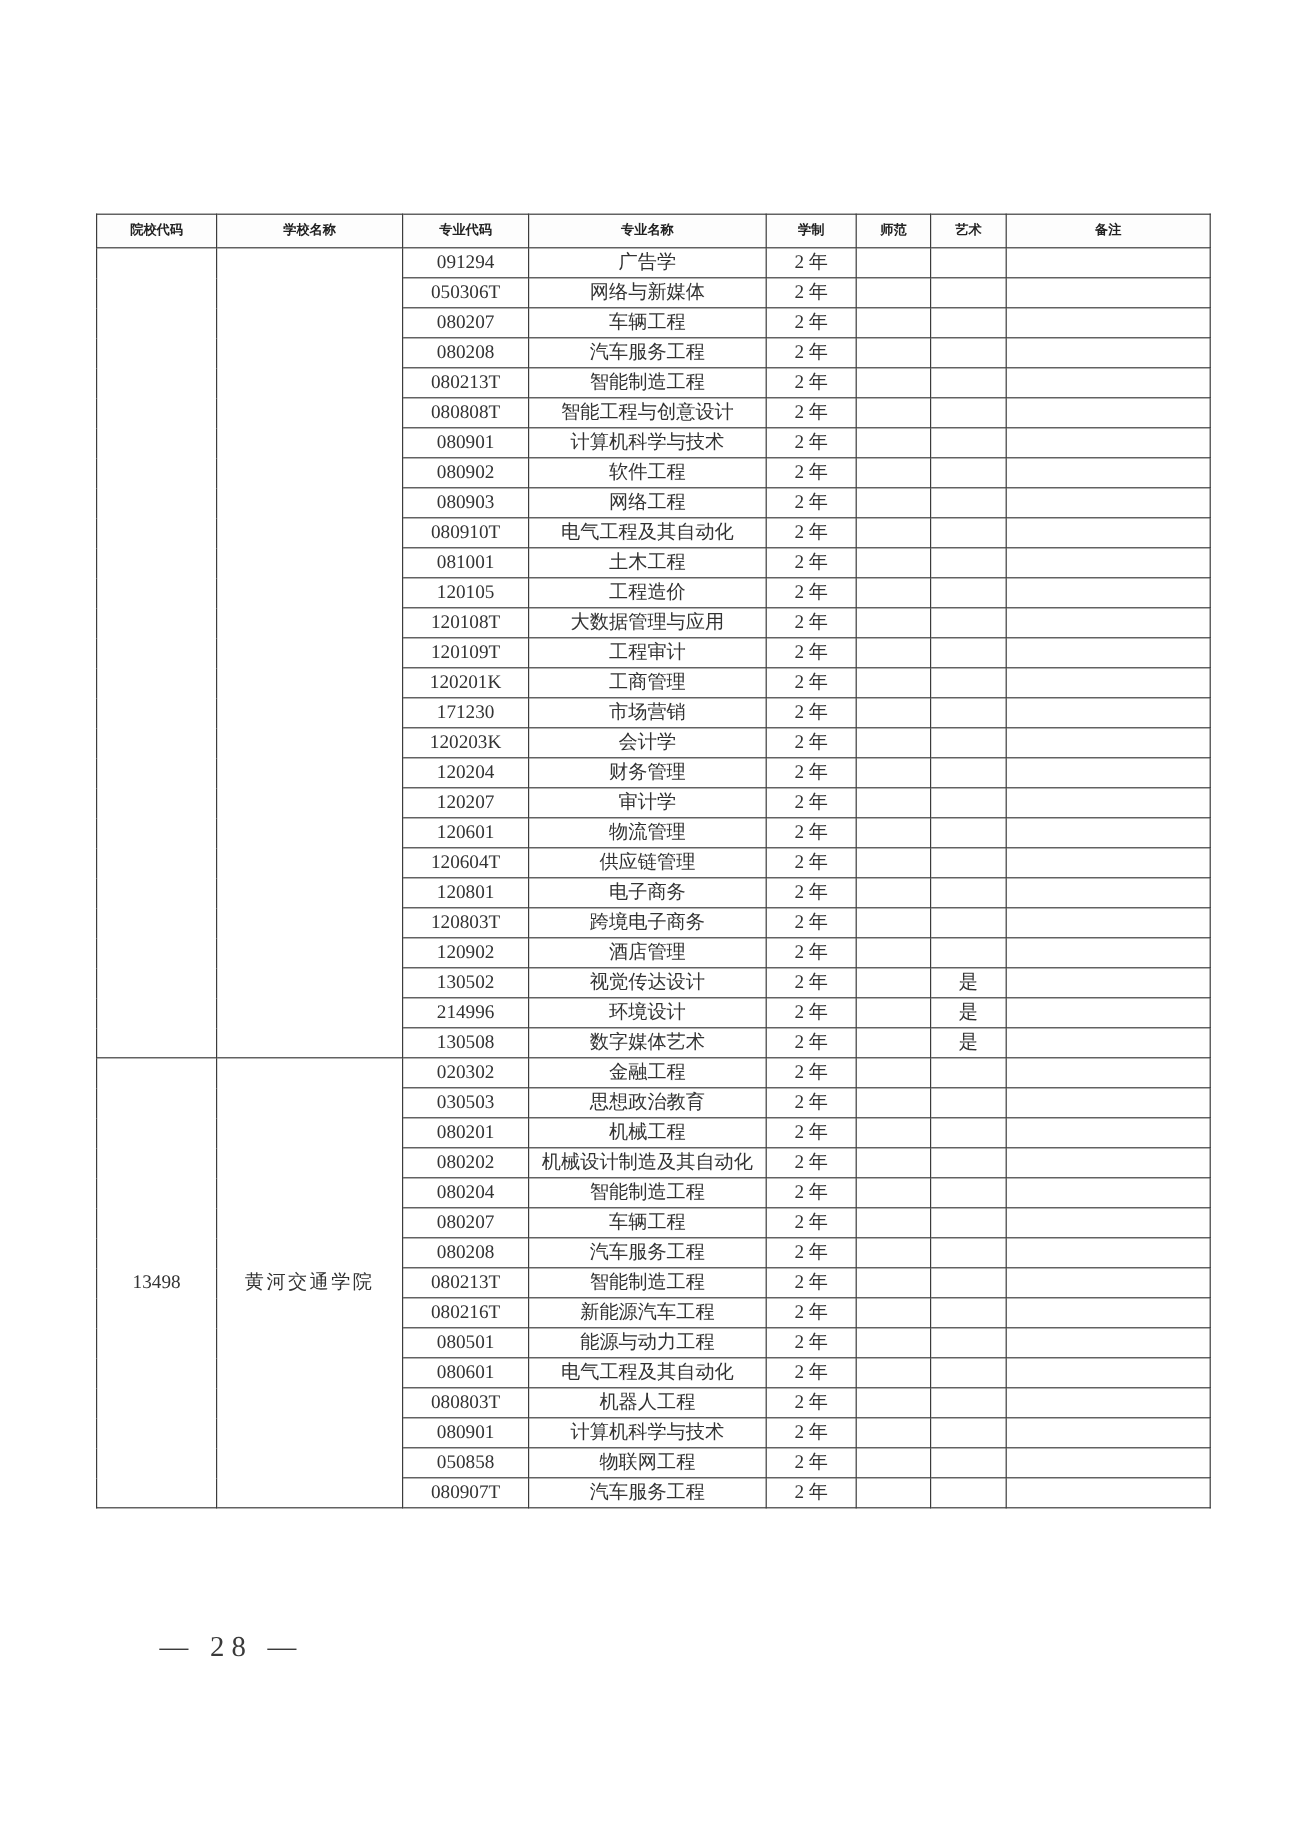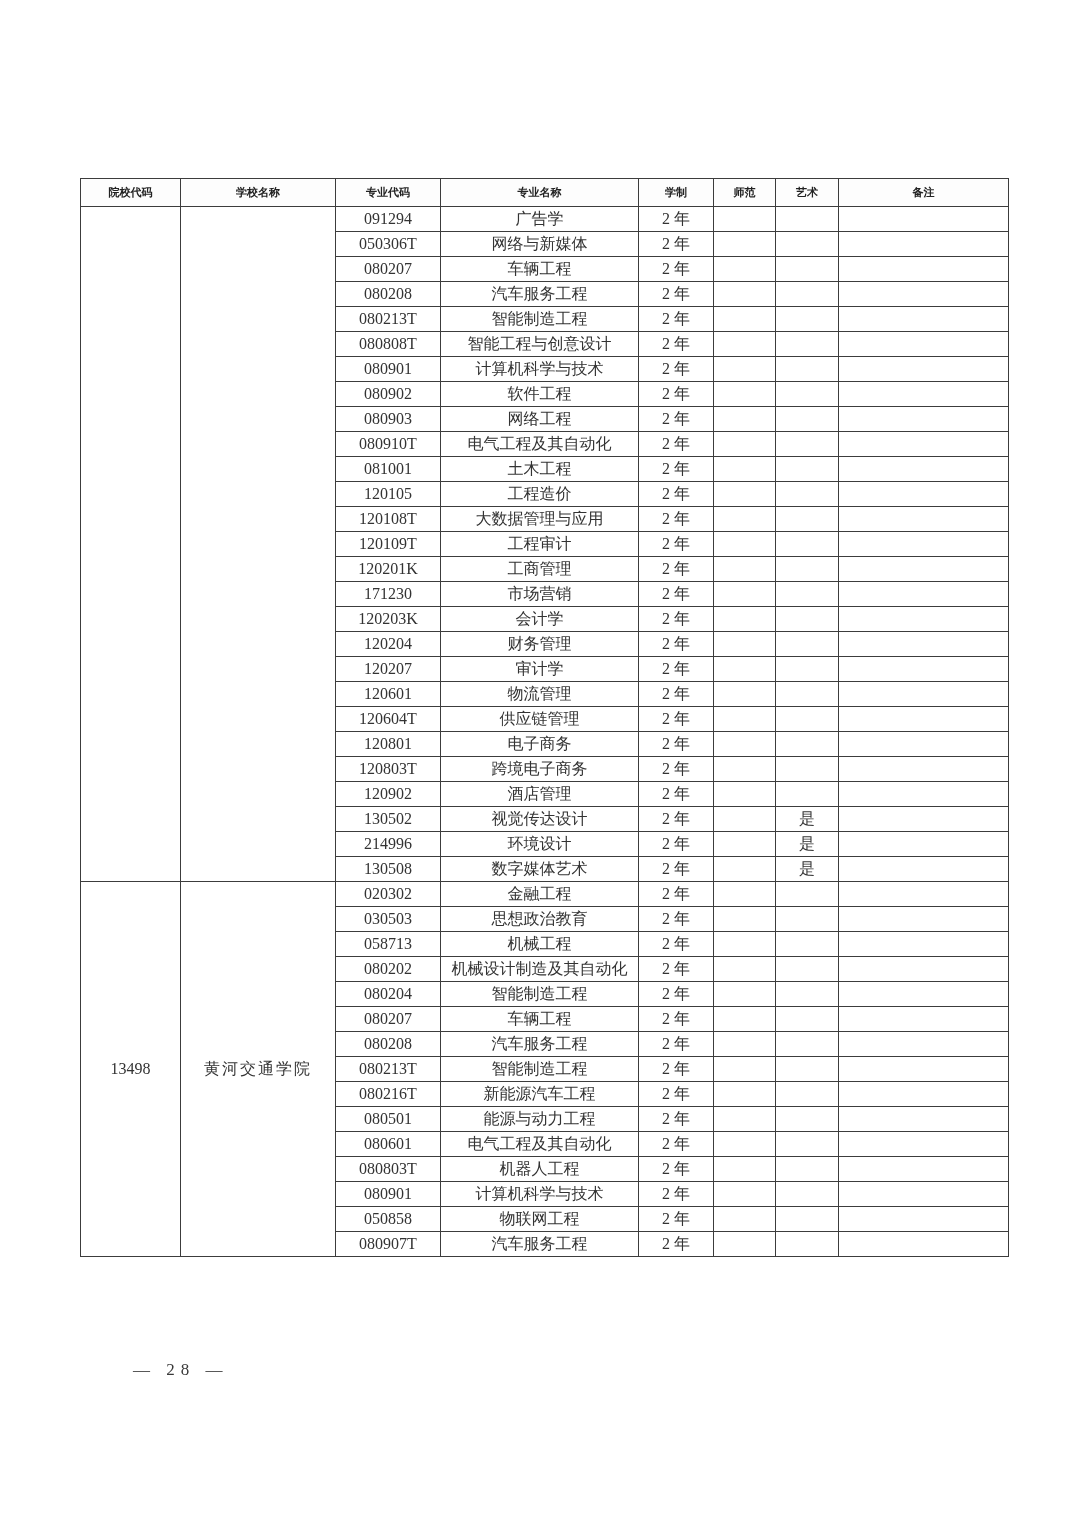--- a/index.html
+++ b/index.html
@@ -46,21 +46,21 @@
     height: 24px;
     color: #333;
   }
   td.major-name { padding: 0 14px; word-break: break-all; }
   td.school-name { font-size: 17px; letter-spacing: 2px; }
   td.school-code { font-size: 17px; }
   .footer-pageno {
     position: absolute;
     left: 133px;
     top: 1360px;
-    font-size: 17px;
+    font-size: 24px;
     color: #3a3a3a;
     letter-spacing: 6px;
     font-family: "Liberation Serif", serif;
   }
 </style>
 </head>
 <body>
 
 <div class="page">
 
@@ -318,21 +318,21 @@
         </tr>
         <tr>
           <td>030503</td>
           <td class="major-name">思想政治教育</td>
           <td>2 年</td>
           <td></td>
           <td></td>
           <td></td>
         </tr>
         <tr>
-          <td>058713</td>
+          <td>080201</td>
           <td class="major-name">机械工程</td>
           <td>2 年</td>
           <td></td>
           <td></td>
           <td></td>
         </tr>
         <tr>
           <td>080202</td>
           <td class="major-name">机械设计制造及其自动化</td>
           <td>2 年</td>

